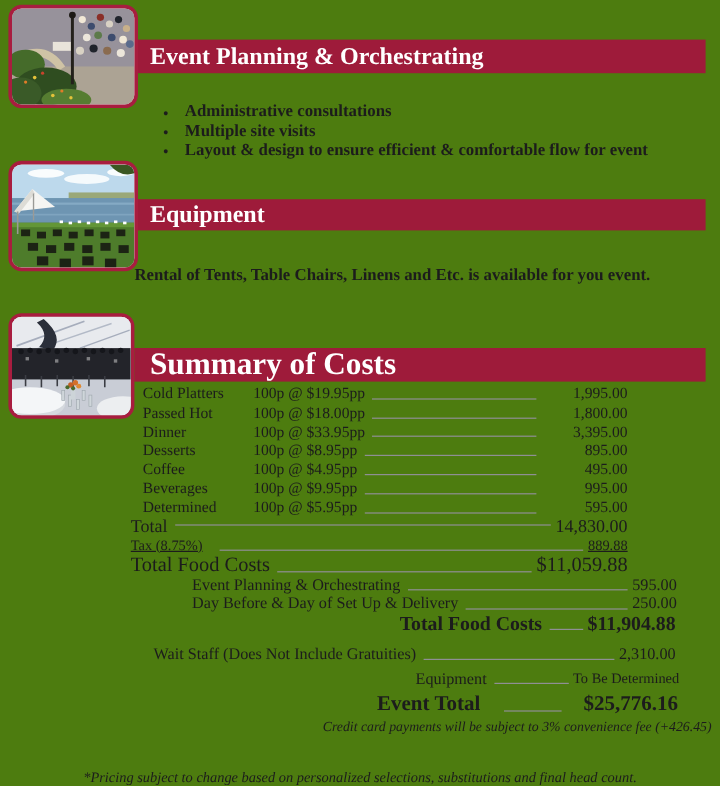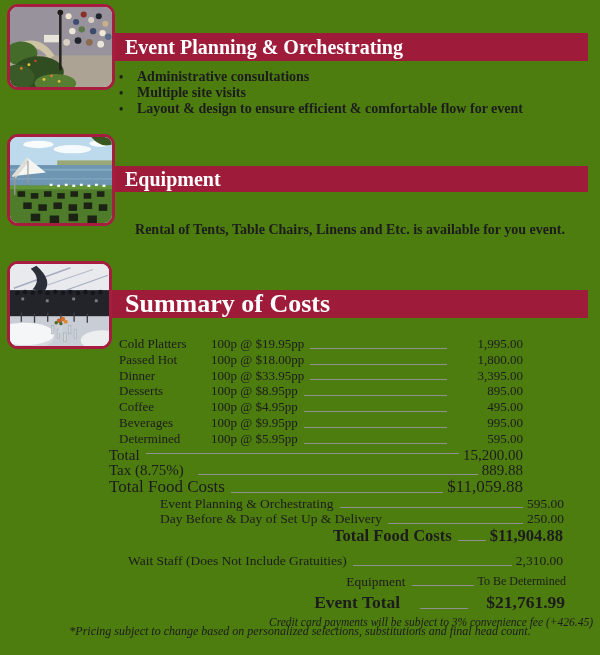--- a/index.html
+++ b/index.html
@@ -20,55 +20,55 @@
   .banner{
     position:absolute;left:112px;width:476px;z-index:1;background:#9e1b3a;
     color:#fff;font-weight:bold;box-sizing:border-box;padding-left:13px;
     white-space:nowrap;overflow:hidden;
   }
   #banner1{top:33px;height:28px;line-height:28px;font-size:20px;}
   #banner2{top:166px;height:26px;line-height:26px;font-size:20px;}
   #banner3{top:290px;height:28px;line-height:28px;font-size:26px;}
   
   #bullets{
-    position:absolute;left:112px;top:69px;width:455px;margin:0;padding:0;
+    position:absolute;left:112px;top:69px;width:455px;margin:17px;padding:0;
     list-style:none;font-weight:bold;font-size:14px;line-height:16.2px;
   }
   #bullets li{position:relative;padding-left:25px;}
   #bullets li::before{content:"\2022";position:absolute;left:7px;font-size:12px;}
   
   #equip-note{
-    position:absolute;left:112px;top:221px;width:476px;text-align:center;
+    position:absolute;left:112px;top:221px;width:476px;text-align:left;
     font-weight:bold;font-size:14px;line-height:17px;
   }
   
-  #costs{position:absolute;left:107px;top:336px;width:486px;}
+  #costs{position:absolute;left:107px;top:320px;width:486px;}
   .row{display:flex;align-items:flex-end;white-space:nowrap;}
   .lead{flex:1 1 auto;border-bottom:1px solid #8f8f94;margin:0 4px 3px 6px;min-width:8px;}
   .amt{text-align:right;}
   .item{font-size:13px;line-height:15.8px;padding-left:12px;margin-right:70px;}
   .item .lbl{flex:0 0 92px;}
   .item .amt{min-width:72px;}
   #total-row{font-size:15px;line-height:16px;padding-left:2px;margin-right:70px;align-items:center;}
-  #tax-row{font-size:15px;line-height:15px;padding-left:2px;margin-right:70px;}
+  #tax-row{font-size:12px;line-height:15px;padding-left:2px;margin-right:70px;text-decoration:underline;}
   #tax-row .lead{margin-left:14px;}
   #tfc-row{font-size:17px;line-height:18px;padding-left:2px;margin-right:70px;}
   .extra{font-size:13.5px;line-height:15.5px;padding-left:53px;margin-right:29px;}
   #tfc-bold{font-weight:bold;font-size:16.5px;line-height:17px;justify-content:flex-end;margin-right:30px;}
   #tfc-bold .lead{flex:0 0 28px;}
   #wait-row{font-size:13.5px;line-height:16px;padding-left:21px;margin-right:30px;margin-top:9px;}
   #equip-row{font-size:13.5px;line-height:15px;justify-content:flex-end;margin-right:27px;margin-top:5px;}
   #equip-row .lead{flex:0 0 62px;}
   #equip-row .amt{font-size:12px;}
   #event-total-row{font-weight:bold;font-size:17.5px;line-height:20px;justify-content:flex-end;margin-right:28px;margin-top:3px;gap:14px;}
   #event-total-row .lead{flex:0 0 48px;}
   #credit-note{font-style:italic;font-size:11.5px;line-height:14px;text-align:right;margin-top:3px;}
   
   #footnote{
-    position:absolute;left:0;top:624px;width:600px;text-align:center;
+    position:absolute;left:0;top:641px;width:600px;text-align:center;
     font-style:italic;font-size:12px;
   }
 </style>
 </head>
 <body>
 
 <div class="page">
 
   <div class="photo" id="photo1">
     <svg viewBox="0 0 108 86" preserveAspectRatio="none">
@@ -274,21 +274,21 @@
     <div class="row item">
       <span class="lbl">Determined</span>
       <span>100p @ $5.95pp</span>
       <span class="lead"></span>
       <span class="amt">595.00</span>
     </div>
 
     <div class="row" id="total-row">
       <span>Total</span>
       <span class="lead"></span>
-      <span class="amt">15,200.00</span>
+      <span class="amt">14,830.00</span>
     </div>
     <div class="row" id="tax-row">
       <span>Tax (8.75%)</span>
       <span class="lead"></span>
       <span class="amt">889.88</span>
     </div>
     <div class="row" id="tfc-row">
       <span>Total Food Costs</span>
       <span class="lead"></span>
       <span class="amt">$11,059.88</span>
@@ -317,21 +317,21 @@
       <span class="amt">2,310.00</span>
     </div>
     <div class="row" id="equip-row">
       <span>Equipment</span>
       <span class="lead"></span>
       <span class="amt">To Be Determined</span>
     </div>
     <div class="row" id="event-total-row">
       <span>Event Total</span>
       <span class="lead"></span>
-      <span class="amt">$21,761.99</span>
+      <span class="amt">$25,776.16</span>
     </div>
 
     <div id="credit-note">Credit card payments will be subject to 3% convenience fee (+426.45)</div>
   </div>
 
   <div id="footnote">*Pricing subject to change based on personalized selections, substitutions and final head count.</div>
 
 </div>
 
 </body></html>

